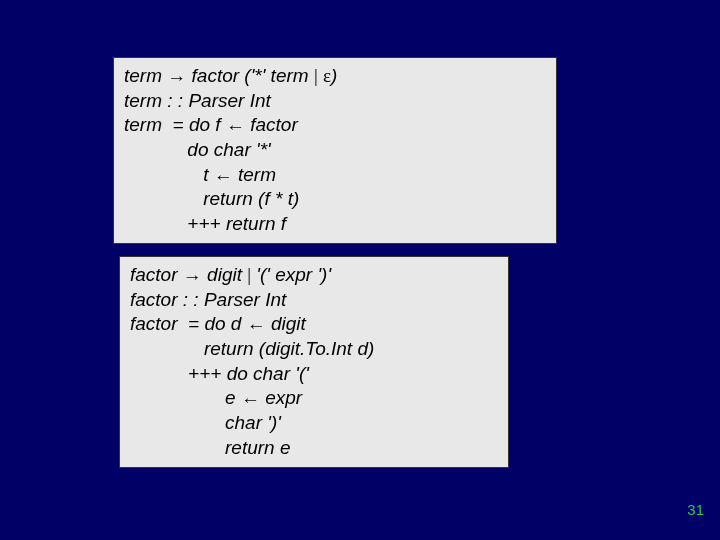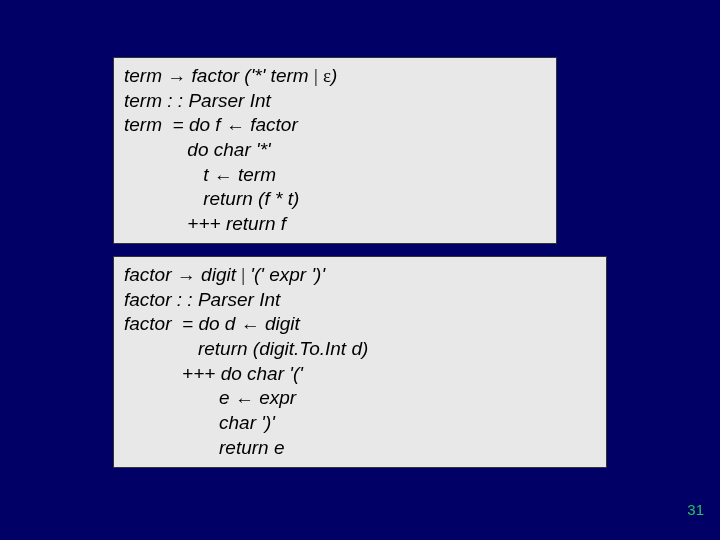--- a/index.html
+++ b/index.html
@@ -22,23 +22,23 @@
       color: #000;
       white-space: pre;
     }
     #box1 {
       left: 113px;
       top: 23px;
       width: 444px;
       margin-top: 34px;
     }
     #box2 {
-      left: 113px;
+      left: 119px;
       top: 256px;
-      width: 494px;
+      width: 390px;
     }
     .page-num {
       position: absolute;
       right: 16px;
       bottom: 22px;
       color: #22c55e;
       font-size: 15px;
       font-family: Arial, sans-serif;
       font-style: normal;
     }

